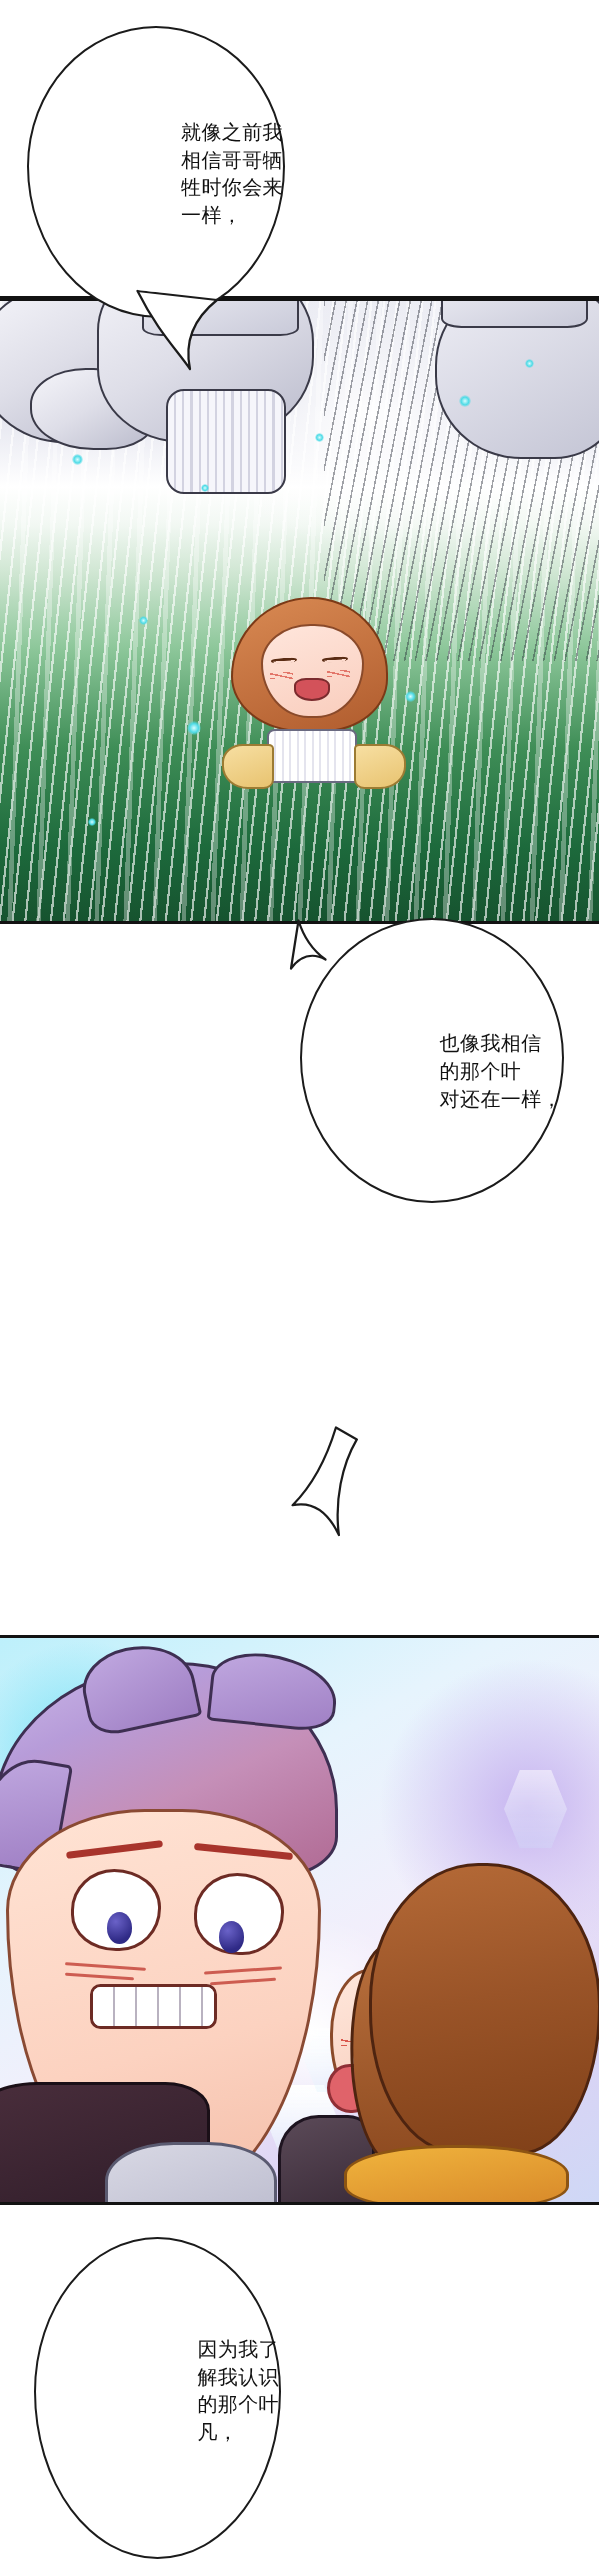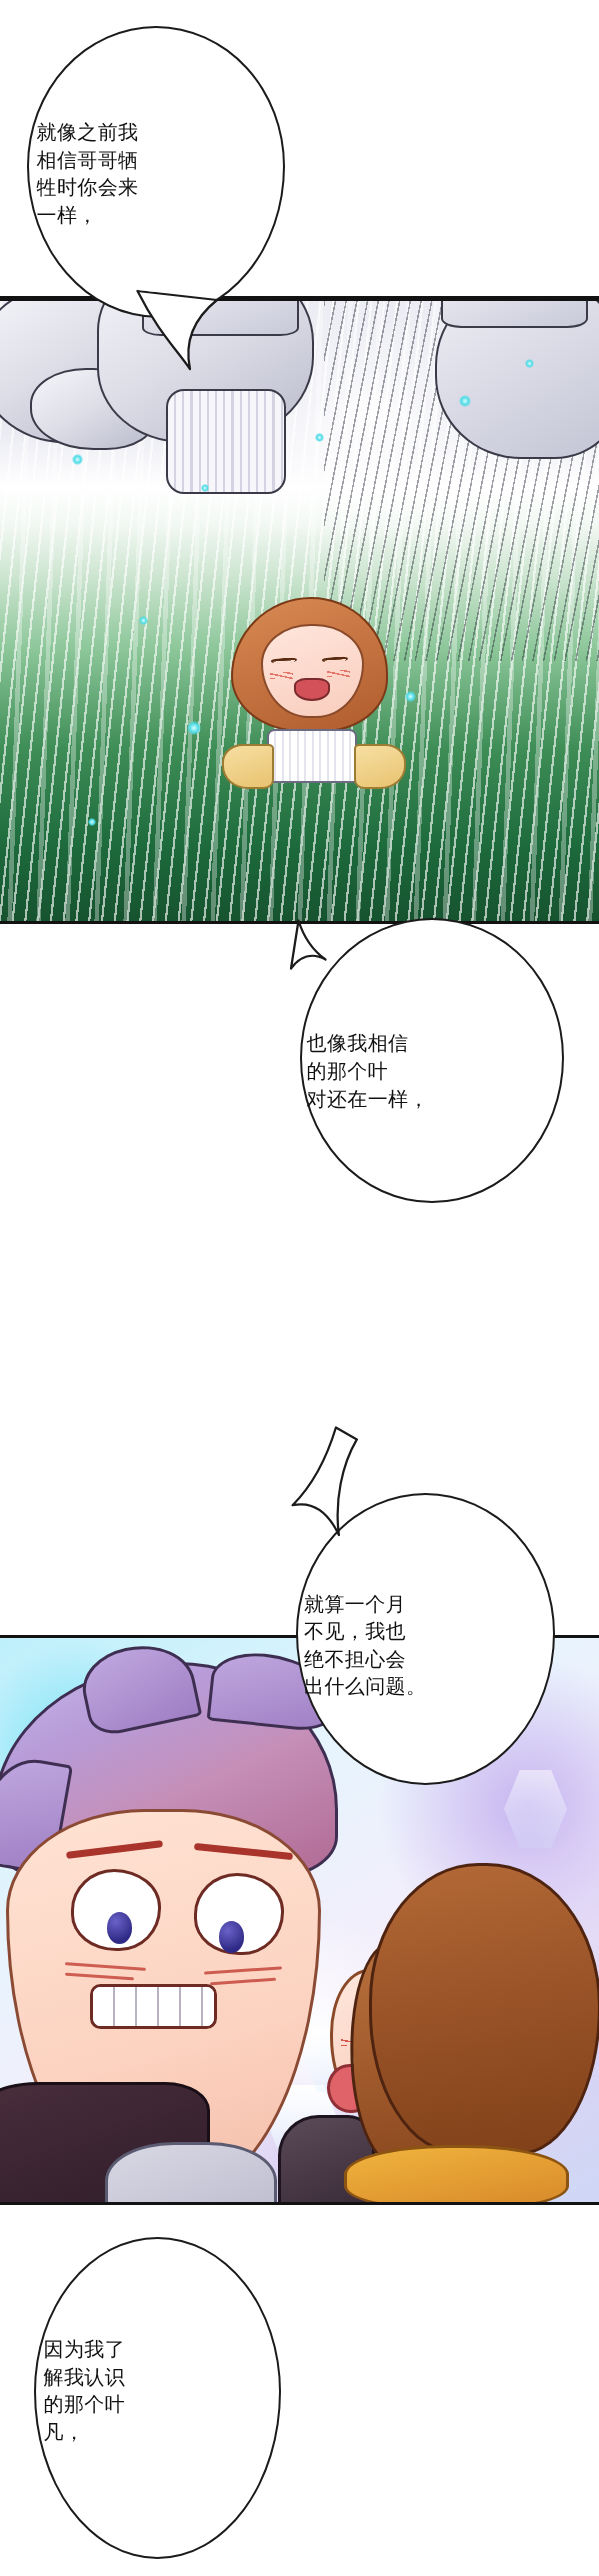--- a/index.html
+++ b/index.html
@@ -261,21 +261,21 @@
   }
 
   
   .bubble {
     position: absolute;
     background: #ffffff;
     border: 2.2px solid #1b1b1b;
     z-index: 40;
     display: flex;
     align-items: center;
-    justify-content: flex-start;
+    justify-content: flex-end;
   }
   .bubble .btext {
     font-size: 20px;
     line-height: 1.38;
     color: #111111;
     text-align: left;
     white-space: pre-line;
     letter-spacing: 0.4px;
   }
 
@@ -420,26 +420,20 @@
   <div class="bubble" id="bubble-2">
     <div class="btext">也像我相信
 的那个叶
 对还在一样，</div>
   </div>
   <svg class="tailsvg" style="left:282px; top:913px;" width="90" height="90" viewBox="0 0 120 120">
     <path d="M 22 10 C 30 36, 44 52, 58 62 C 40 52, 24 58, 12 74 Z" fill="#ffffff" stroke="#1b1b1b" stroke-width="3" stroke-linejoin="round"></path>
   </svg>
 
 
-  <div class="bubble" id="bubble-4">
-    <div class="btext">就算一个月
-不见，我也
-绝不担心会
-出什么问题。</div>
-  </div>
   <svg class="tailsvg" style="left:264px; top:1423px;" width="105" height="142" viewBox="0 0 140 190">
     <path d="M 96 6 C 82 52, 62 86, 38 110 C 66 104, 86 120, 100 150 C 94 104, 104 56, 124 22 Z" fill="#ffffff" stroke="#1b1b1b" stroke-width="3" stroke-linejoin="round"></path>
   </svg>
 
   <div class="bubble" id="bubble-5">
     <div class="btext">因为我了
 解我认识
 的那个叶
 凡，</div>
   </div>

